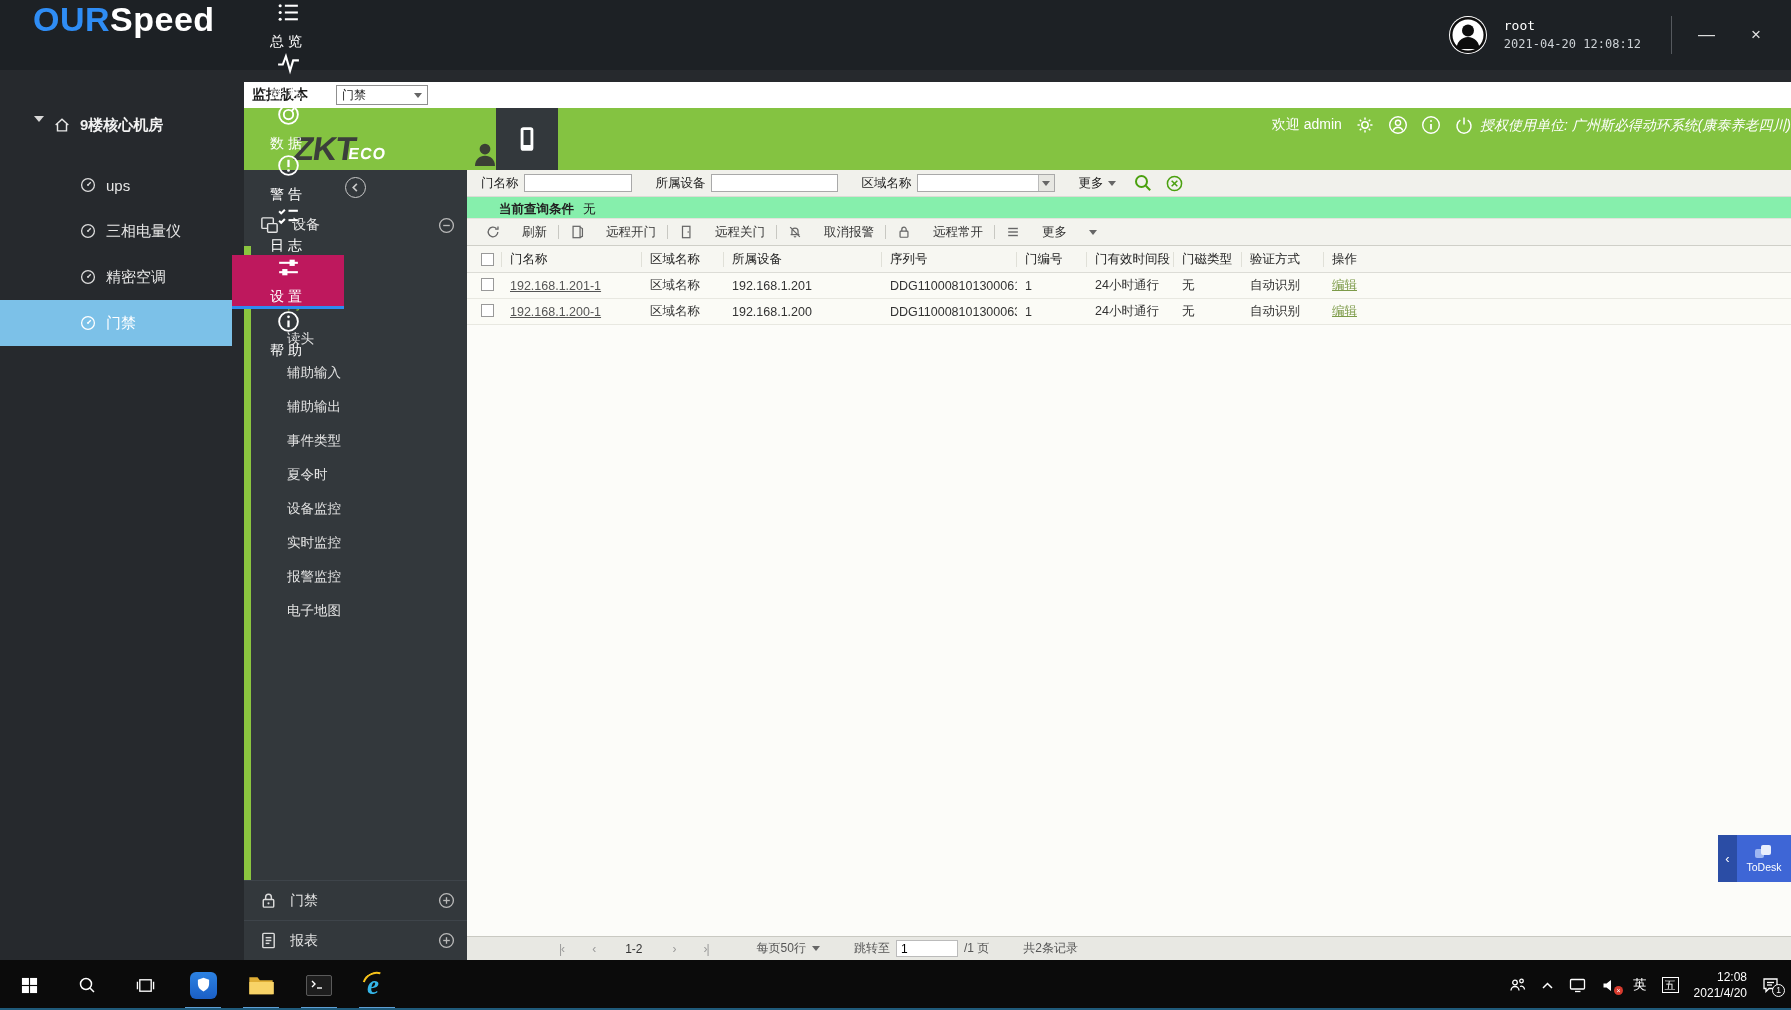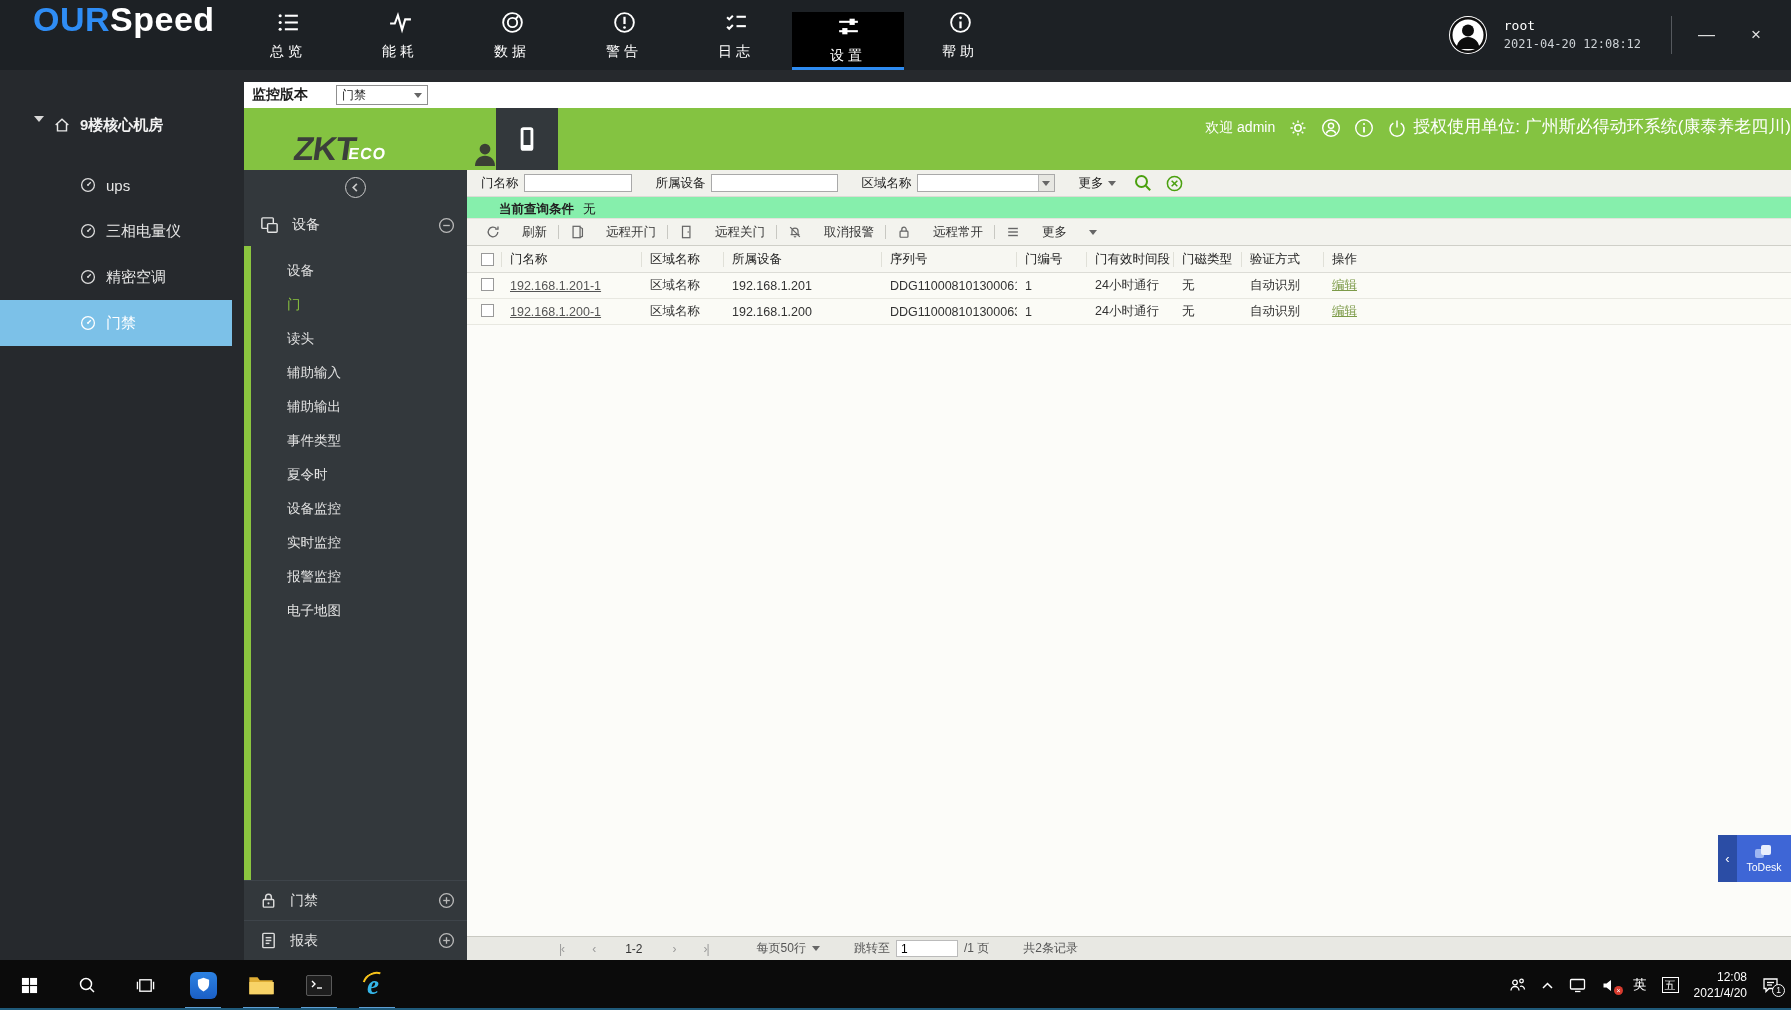--- a/index.html
+++ b/index.html
@@ -7,24 +7,24 @@
               font-family:"Liberation Sans", sans-serif; }
   .screen { position:relative; width:1791px; height:1010px; background:#26292d; overflow:hidden; }
   svg { display:block; }
 
   
   .topbar { position:absolute; left:0; top:0; width:1791px; height:70px; background:#1d2125;
             display:flex; align-items:stretch; z-index:5; }
   .brand { width:232px; display:flex; align-items:flex-start; padding-left:33px;
            font-size:34px; font-weight:bold; letter-spacing:.5px; }
   .brand .p1 { color:#2f8df5; } .brand .p2 { color:#fff; }
-  .nav { display:flex; }
+  .nav { display:flex;flex-direction:column; }
   .nav-tab { width:112px; display:flex; flex-direction:column; align-items:center;
              justify-content:center; gap:8px; color:#fff; cursor:pointer; }
-  .nav-tab.active { background:#000000; border-bottom:3px solid #2e8bf0;margin-top:12px; }
+  .nav-tab.active { background:#be185d; border-bottom:3px solid #2e8bf0; }
   .nav-tab .lbl { font-size:14px; letter-spacing:4px; }
   .handle { position:absolute; left:856px; top:0; width:72px; height:15px; background:#e9eef5;
             display:flex; align-items:center; justify-content:center; border-radius:0 0 3px 3px; }
   .top-right { margin-left:auto; display:flex; align-items:center; gap:16px; padding-right:20px; color:#fff; }
   .avatar { width:40px; height:40px; }
   .uinfo { font-family:"DejaVu Sans Mono", monospace; line-height:1.45; }
   .uinfo .uname { font-size:13px; }
   .uinfo .udate { font-size:12px; color:#cdd2d6; }
   .vdiv { width:1px; height:38px; background:#55595e; margin-left:14px; }
   .winbtn { font-size:17px; color:#e3e3e3; padding:4px 10px; cursor:pointer; }
@@ -55,21 +55,21 @@
   .logo { position:absolute; left:50px; bottom:7px; display:flex; align-items:flex-end;
           transform:skewX(-8deg); }
   .logo .zk { font-size:33px; font-weight:800; color:#3b3e3b; letter-spacing:-1px; line-height:.85; }
   .logo .eco { font-size:16px; font-weight:800; color:#fff; letter-spacing:1px; margin-left:-6px; }
   .gh-person { position:absolute; left:226px; bottom:1px; }
   .door-tab { position:absolute; left:252px; top:0; width:62px; height:62px; background:#33383c;
               display:flex; align-items:center; justify-content:center; cursor:pointer; }
   .gh-right { position:absolute; right:12px; top:7px; display:flex; flex-direction:row;
               align-items:flex-end; gap:6px; color:#fff; }
   .gh-line1 { display:flex; align-items:center; gap:13px; font-size:14px; }
-  .gh-line2 { font-size:17px; }
+  .gh-line2 { font-size:14px;font-style:italic; }
 
   .app-body { flex:1; display:flex; min-height:0; }
 
   
   .zk-menu { width:223px; background:#33383c; display:flex; flex-direction:column; color:#e4e4e4; }
   .collapse-row { height:34px; display:flex; align-items:center; justify-content:center; }
   .circle-btn { width:21px; height:21px; border:1.5px solid #c9c9c9; border-radius:50%;
                 display:flex; align-items:center; justify-content:center; cursor:pointer; }
   .menu-section { height:42px; display:flex; align-items:center; gap:12px; padding:0 12px 0 15px;
                   font-size:14px; cursor:pointer; }

